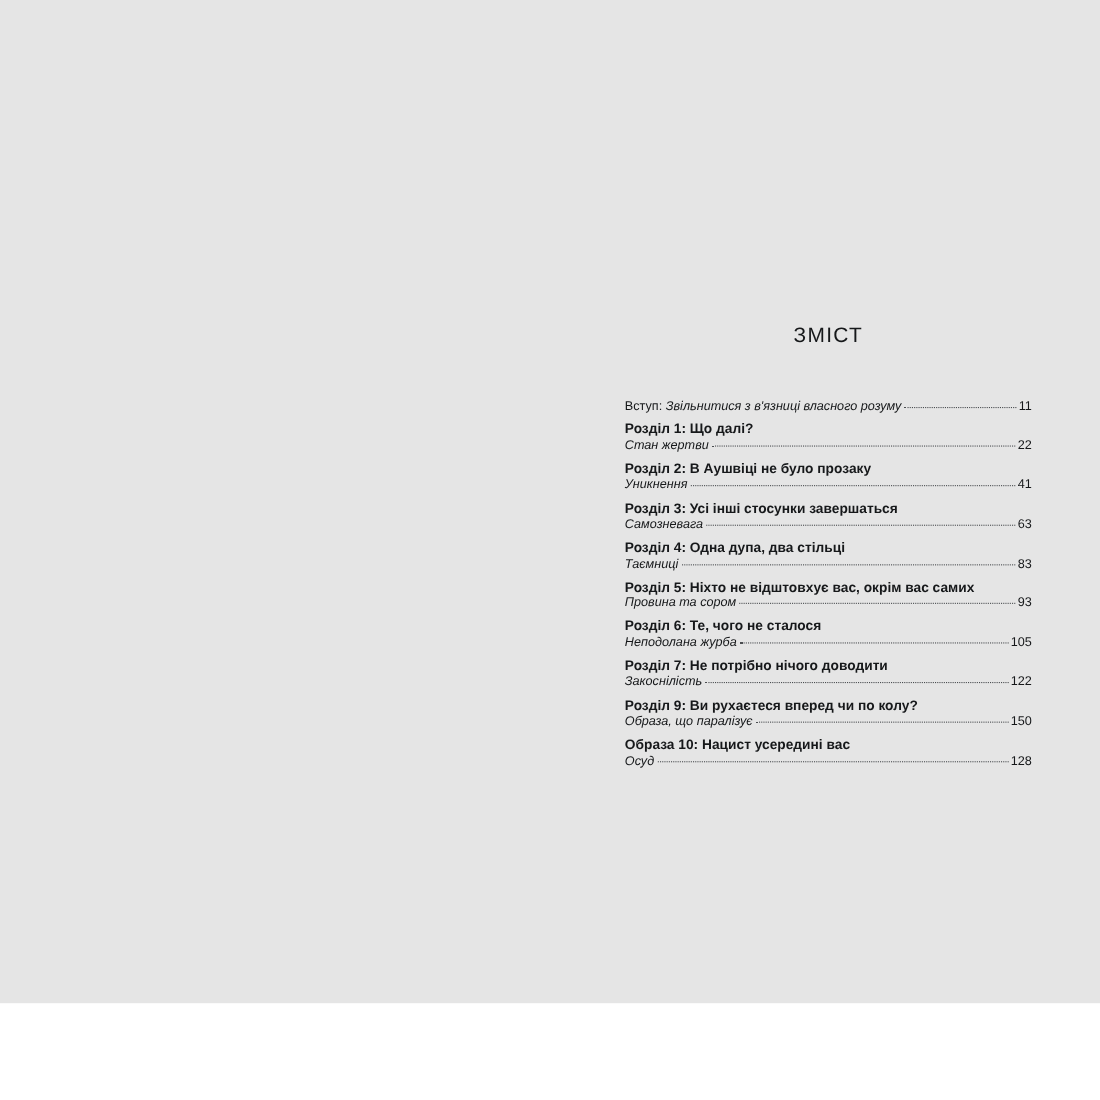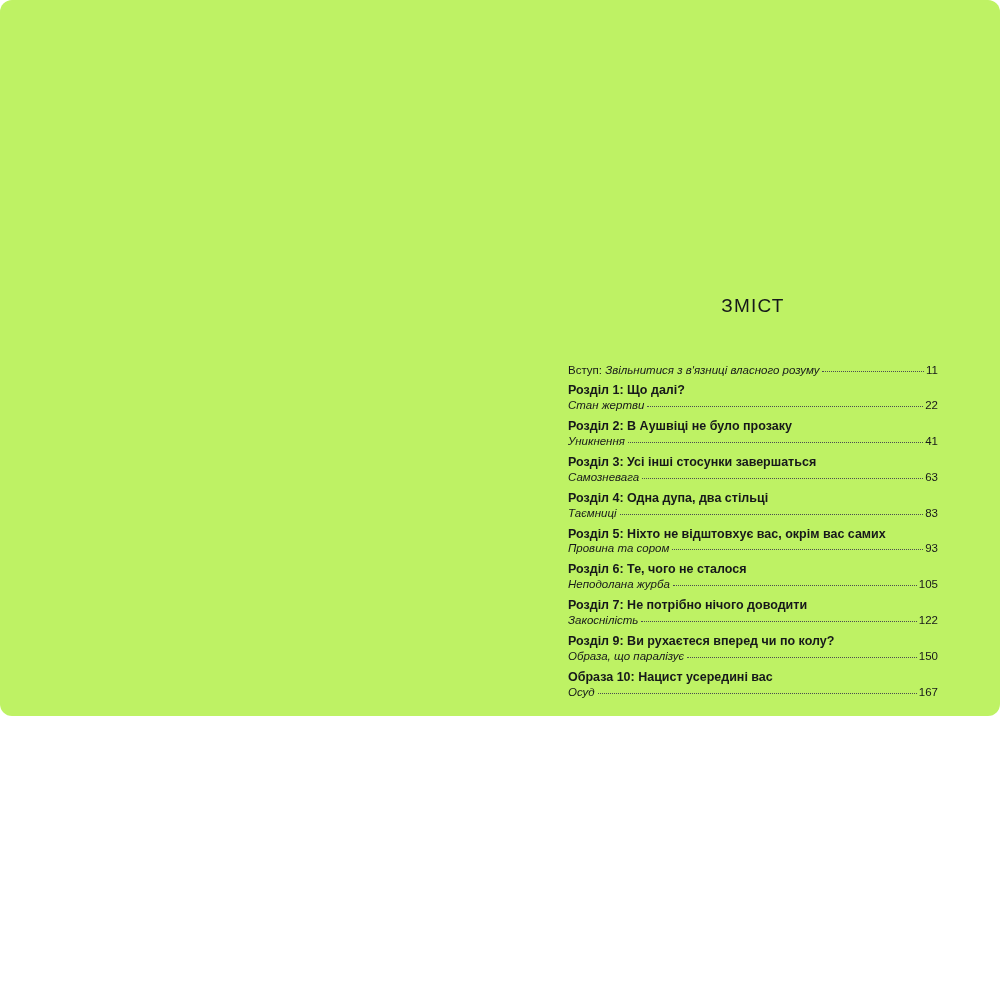--- a/index.html
+++ b/index.html
@@ -7,24 +7,23 @@
     padding: 0;
     width: 1000px;
     height: 1000px;
     background: #ffffff;
     font-family: "Liberation Sans", sans-serif;
   }
 
   .page {
     position: relative;
     width: 1000px;
-    height: 716px;
-    background: #bef264;
+    height: 912px;
+    background: #e5e5e5;
     overflow: hidden;
-    border-radius: 12px;
   }
 
   
   .toc-block {
     position: absolute;
     left: 568px;
     top: 295px;
     width: 370px;
   }
 
@@ -199,18 +198,18 @@
         <span class="leader"></span>
         <span class="page-num">150</span>
       </div>
     </div>
 
     <div class="entry">
       <div class="chapter-title">Образа 10: Нацист усередині вас</div>
       <div class="row">
         <span class="label subtitle">Осуд</span>
         <span class="leader"></span>
-        <span class="page-num">167</span>
+        <span class="page-num">128</span>
       </div>
     </div>
 
   </div>
 </div>
 
 </body></html>

